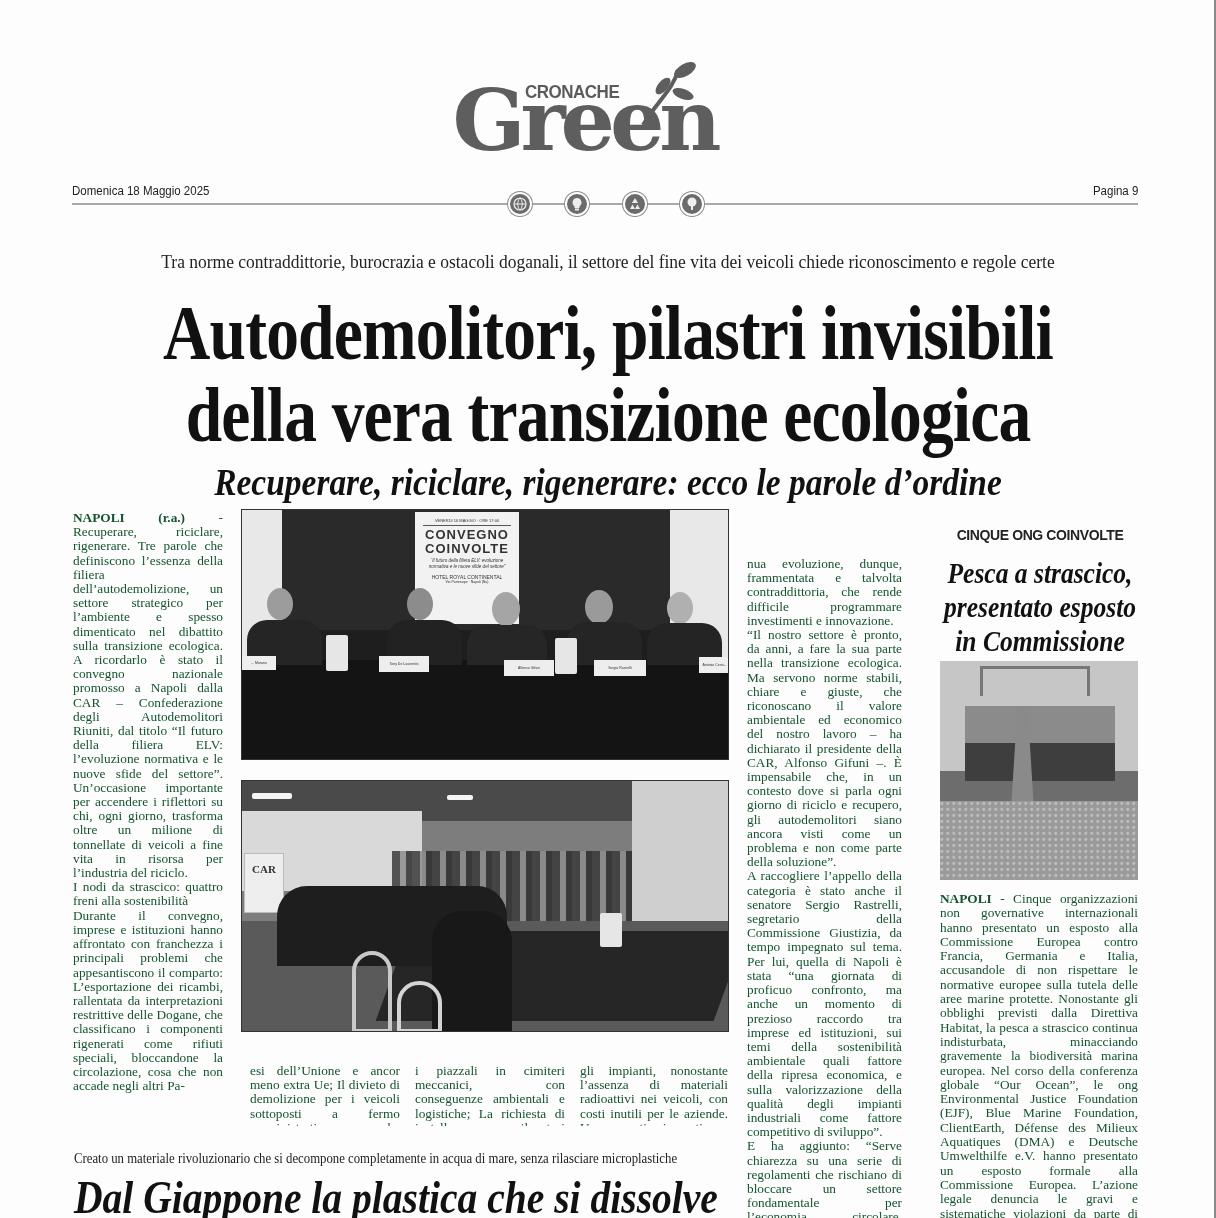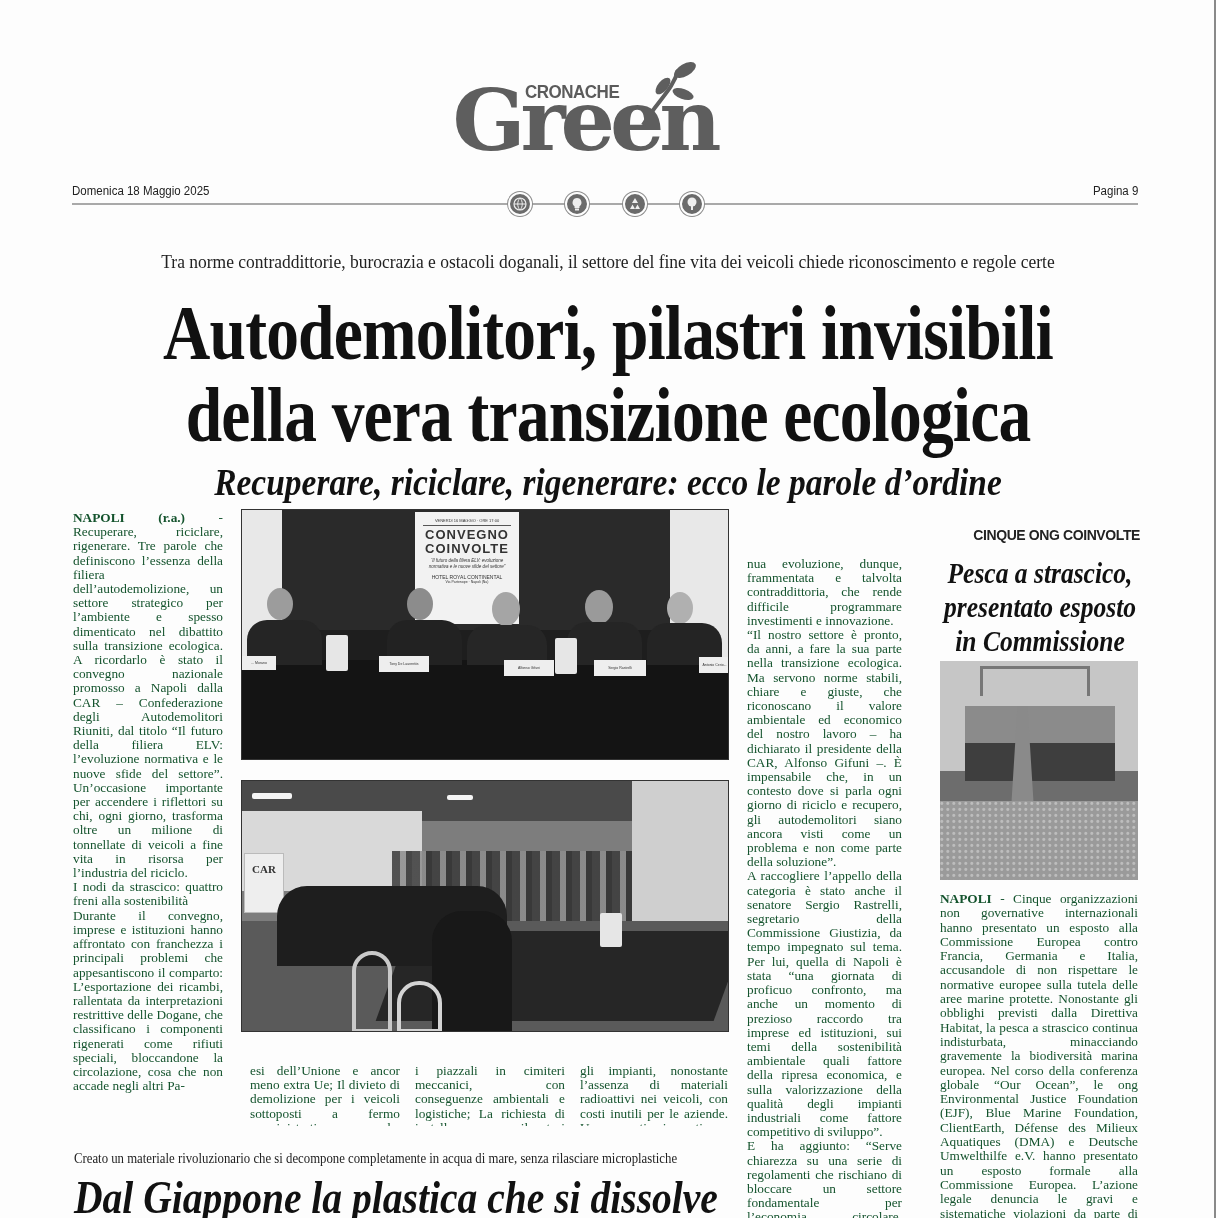--- a/index.html
+++ b/index.html
@@ -37,21 +37,21 @@
     .col3 { left: 747px; top: 511px; width: 155px; height: 707px; overflow: hidden; margin-top: 46px; }
     .col4 { left: 940px; top: 892px; width: 198px; height: 326px; overflow: hidden; font-size: 13.3px; line-height: 14.3px; }
 
     
     .photo { position: absolute; overflow: hidden; border: 1px solid #333; }
     .photo1 { left: 241px; top: 509px; width: 488px; height: 251px; background: #1e1e1e; }
     .photo2 { left: 241px; top: 780px; width: 488px; height: 252px; background: #7d7d7d; }
     .photo3 { left: 940px; top: 661px; width: 198px; height: 219px; background: #9a9a9a; border: none; }
 
     
-    .side-kicker { position: absolute; left: 940px; top: 527px; width: 200px; text-align: right; font-family: "Liberation Sans", sans-serif; font-weight: bold; font-size: 14px; color: #222; letter-spacing: -0.4px; }
+    .side-kicker { position: absolute; left: 940px; top: 527px; width: 200px; text-align: center; font-family: "Liberation Sans", sans-serif; font-weight: bold; font-size: 14px; color: #222; letter-spacing: -0.4px; }
     .side-headline { position: absolute; left: 930px; top: 556px; width: 220px; text-align: center; font-family: "Liberation Serif", serif; font-style: italic; font-size: 29px; line-height: 34px; color: #111; transform: scaleX(0.88); }
 
     
     .bottom-kicker { position: absolute; left: 74px; top: 1150px; width: 660px; text-align: left; font-family: "Liberation Serif", serif; font-size: 14.2px; color: #222; transform: scaleX(0.9); transform-origin: left; white-space: nowrap; }
     .bottom-headline { position: absolute; left: 74px; top: 1172px; white-space: nowrap; font-family: "Liberation Serif", serif; font-style: italic; font-size: 46px; line-height: 52px; color: #111; transform: scaleX(0.86); transform-origin: left; }
 
     
     .abs { position: absolute; }
   </style>
 </head>

